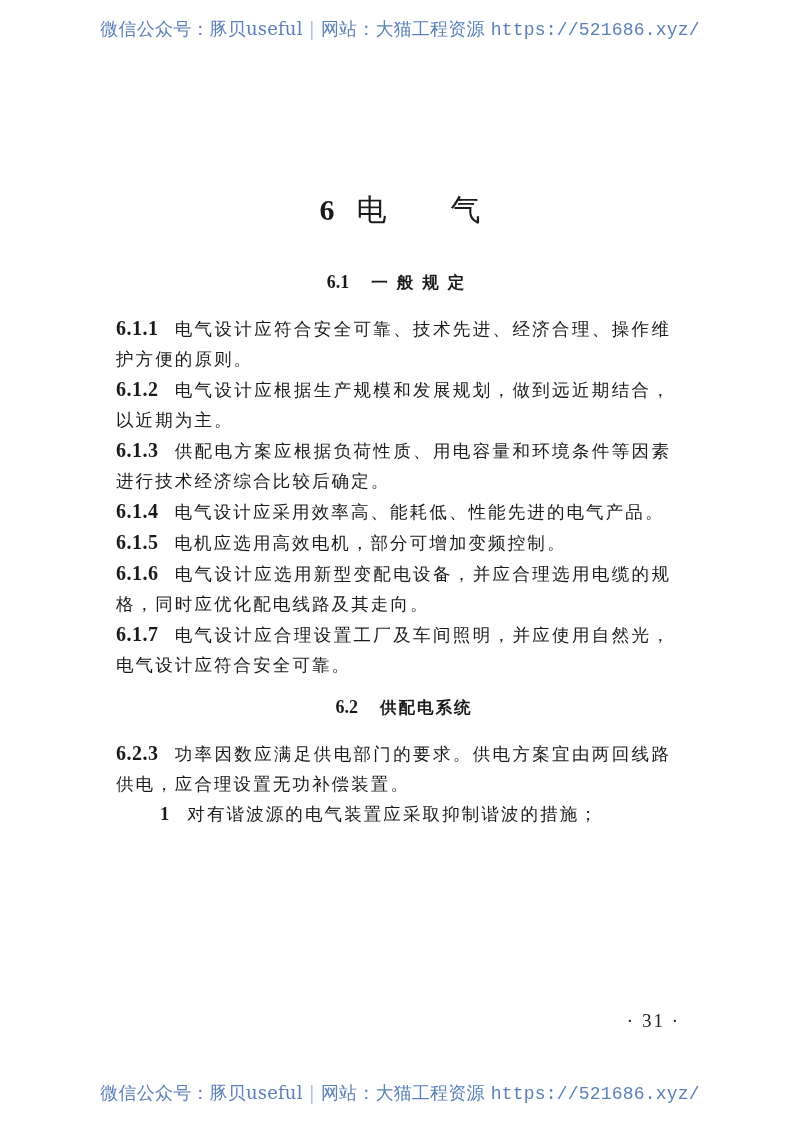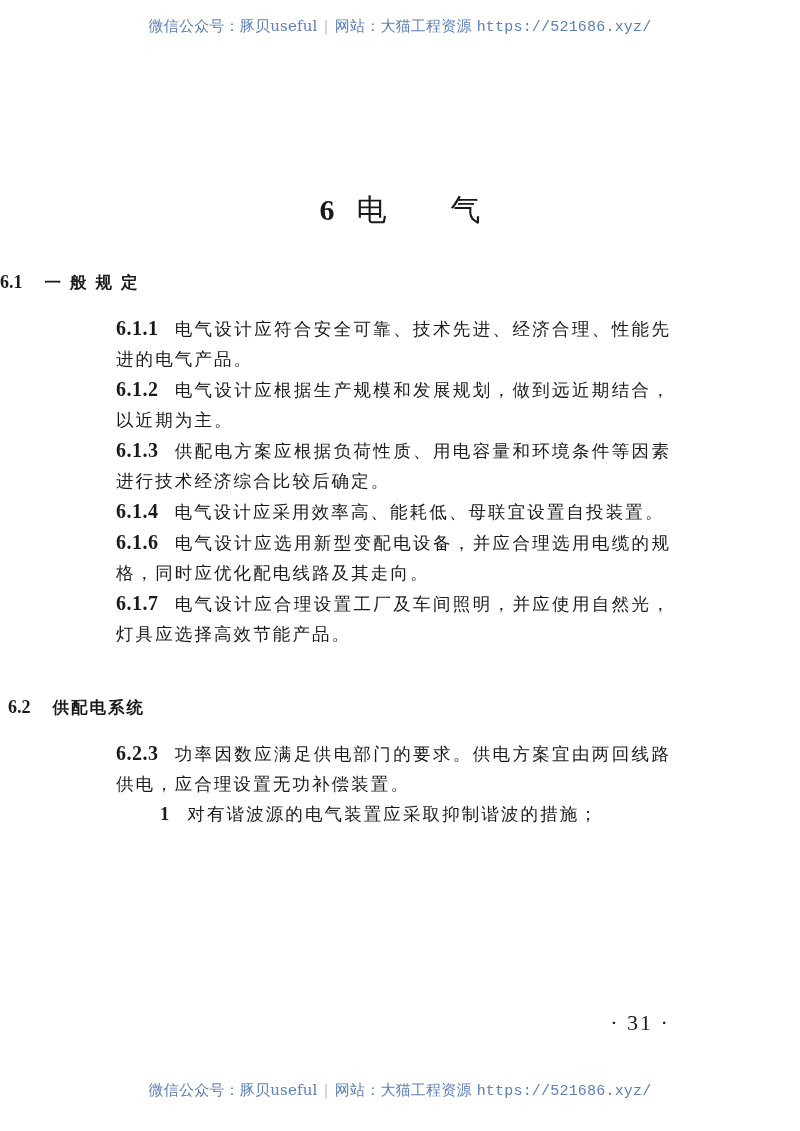--- a/index.html
+++ b/index.html
@@ -2,37 +2,37 @@
 <html><head>
 <meta charset="utf-8">
 <style>
   html, body { margin: 0; padding: 0; }
   body {
     width: 800px; height: 1131px; background: #ffffff; position: relative; overflow: hidden;
     font-family: "DejaVu Serif", "Liberation Serif", serif; color: #1a1a1a;
   }
   .watermark {
     position: absolute; left: 0; width: 800px; text-align: center;
-    font-size: 15px; color: #5b7fb8; letter-spacing: 0.2px;
+    font-size: 18px; color: #5b7fb8; letter-spacing: 0.2px;
     font-family: "DejaVu Serif", serif;
   }
   .watermark .sep { color: #b0bfd8; margin: 0 6px; }
   .watermark .url { font-family: "Liberation Mono", "DejaVu Sans Mono", monospace; }
   #wm-top { top: 17px; }
   #wm-bottom { top: 1081px; }
 
   .chapter-title {
     position: absolute; top: 190px; left: 0; width: 800px; text-align: center;
     font-size: 30px; letter-spacing: 0;
   }
   .chapter-title .num { font-weight: bold; font-family: "Liberation Serif", serif; margin-right: 22px; }
   .chapter-title .w1 { margin-right: 64px; }
 
   .section-title {
-    position: absolute; left: 0; width: 800px; text-align: left;
+    position: absolute; left: 0; width: 800px; text-align: center;
     font-size: 16.5px; font-weight: bold; font-family: "DejaVu Sans", sans-serif;
   }
   .section-title .snum { font-family: "Liberation Serif", serif; font-size: 18px; margin-right: 22px; }
   #sec-1 { top: 272px; letter-spacing: 9px; }
   #sec-1 .snum { letter-spacing: 0; }
   #sec-2 { top: 697px; letter-spacing: 2px; }
   #sec-2 .snum { letter-spacing: 0; padding-left: 8px; }
 
   .body-text {
     position: absolute; left: 116px; width: 555px;
@@ -43,47 +43,48 @@
   .clause .cnum {
     font-weight: bold; font-family: "Liberation Serif", serif; font-size: 20px;
     letter-spacing: 0.5px; margin-right: 16px;
   }
   #body-1 { top: 313px; }
   #body-2 { top: 738px; }
   .item { padding-left: 44px; }
   .item .inum { font-weight: bold; font-family: "Liberation Serif", serif; font-size: 18.5px; margin-right: 16px; }
 
   .page-number {
-    position: absolute; top: 1010px; left: 600px; width: 80px; text-align: center;
-    font-family: "Liberation Serif", serif; font-size: 22px; letter-spacing: 2px;
+    position: absolute; top: 1010px; left: 600px; width: 80px; text-align: right;
+    font-family: "Liberation Serif", serif; font-size: 19px; letter-spacing: 2px;
   }
 </style>
 </head>
 <body>
 
 <div id="wm-top" class="watermark">
   <span>微信公众号：豚贝useful</span><span class="sep">|</span><span>网站：大猫工程资源</span>
   <span class="url">https://521686.xyz/</span>
 </div>
 
 <div class="chapter-title">
   <span class="num">6</span><span class="w1">电</span><span>气</span>
 </div>
 
 <div id="sec-1" class="section-title">
   <span class="snum">6.1</span><span>一般规定</span>
 </div>
 
 <div id="body-1" class="body-text">
-  <p class="clause"><span class="cnum">6.1.1</span><span>电气设计应符合安全可靠、技术先进、经济合理、性能先进的电气产品。</span></p>
+  <p class="clause"><span class="cnum">6.1.1</span><span>电气设计应符合安全可靠、技术先进、经济合理、操作维护方便的原则。</span></p>
   <p class="clause"><span class="cnum">6.1.2</span><span>电气设计应根据生产规模和发展规划，做到远近期结合，以近期为主。</span></p>
   <p class="clause"><span class="cnum">6.1.3</span><span>供配电方案应根据负荷性质、用电容量和环境条件等因素进行技术经济综合比较后确定。</span></p>
-  <p class="clause"><span class="cnum">6.1.4</span><span>电气设计应采用效率高、能耗低、母联宜设置自投装置。</span></p>
+  <p class="clause"><span class="cnum">6.1.4</span><span>电气设计应采用效率高、能耗低、性能先进的电气产品。</span></p>
+  <p class="clause"><span class="cnum">6.1.5</span><span>电机应选用高效电机，部分可增加变频控制。</span></p>
   <p class="clause"><span class="cnum">6.1.6</span><span>电气设计应选用新型变配电设备，并应合理选用电缆的规格，同时应优化配电线路及其走向。</span></p>
-  <p class="clause"><span class="cnum">6.1.7</span><span>电气设计应合理设置工厂及车间照明，并应使用自然光，灯具应选择高效节能产品。</span></p>
+  <p class="clause"><span class="cnum">6.1.7</span><span>电气设计应合理设置工厂及车间照明，并应使用自然光，电气设计应符合安全可靠。</span></p>
 </div>
 
 <div id="sec-2" class="section-title">
   <span class="snum">6.2</span><span>供配电系统</span>
 </div>
 
 <div id="body-2" class="body-text">
   <p class="clause"><span class="cnum">6.2.3</span><span>功率因数应满足供电部门的要求。供电方案宜由两回线路供电，应合理设置无功补偿装置。</span></p>
   <p class="clause item"><span class="inum">1</span><span>对有谐波源的电气装置应采取抑制谐波的措施；</span></p>
 </div>

